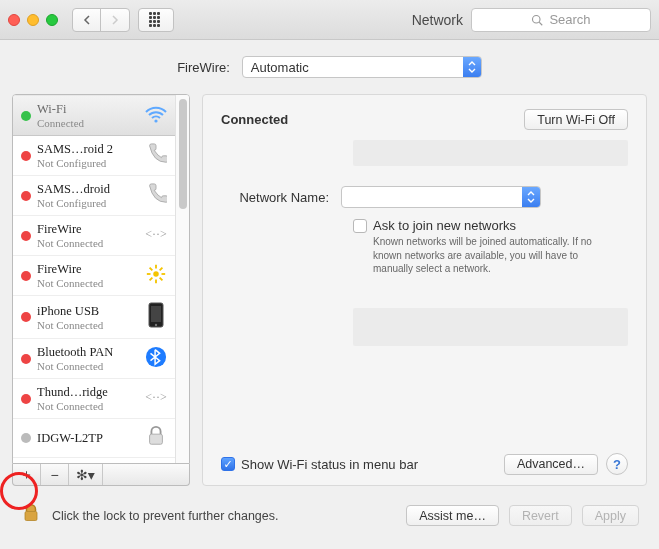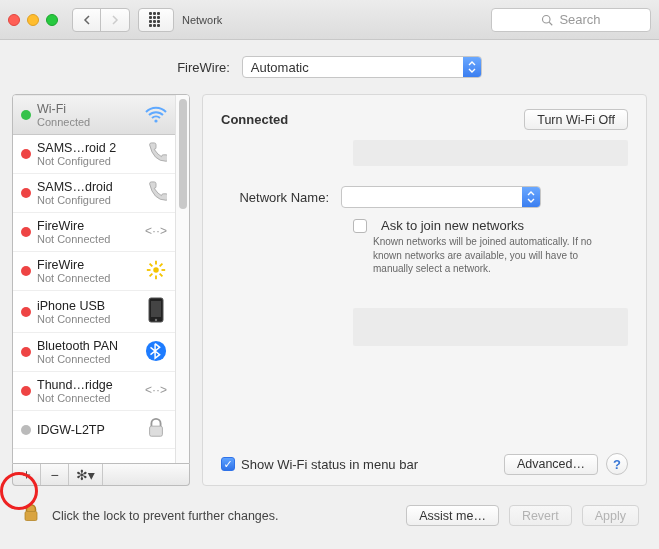--- a/index.html
+++ b/index.html
@@ -36,23 +36,23 @@
     color:#4a4a4a; font-size:14px;
   }
   .seg button:first-child { border-right:1px solid #c2c2c2; }
   .gridbtn {
     width:36px; height:24px; border:1px solid #c2c2c2; border-radius:4px;
     background:linear-gradient(#fdfdfd,#f1f1f1);
     display:flex;align-items:center;justify-content:center;
   }
   .grid-dots { width:14px; display:flex; flex-wrap:wrap; gap:1px; }
   .grid-dots i { width:3px;height:3px;background:#444;border-radius:1px; }
-  .title { flex:1; text-align:left; font-size:11px; color:#4a4a4a; }
+  .title { flex:1; text-align:right; font-size:14px; color:#4a4a4a; }
   .searchbox {
-    width:160px; height:24px;
+    width:180px; height:24px;
     border:1px solid #c6c6c6; border-radius:4px;
     background:#fff; display:flex; align-items:center; justify-content:center;
     padding:0 8px; gap:6px; color:#999;
   }
   
   .location-row {
     height:54px; display:flex; align-items:center; justify-content:center; gap:12px;
   }
   .location-row label { color:#333; }
   .popup {
@@ -75,21 +75,21 @@
   .sidebar {
     width:178px; height:370px;
     border:1px solid #bcbcbc; border-radius:4px 4px 0 0;
     background:#fff; overflow:hidden;
     position:relative;
   }
   .sb-scroll { position:absolute; top:0; right:0; bottom:0; width:14px;
     border-left:1px solid #e2e2e2; background:#fafafa;
     display:flex; align-items:flex-start; padding-top:4px; justify-content:center; }
   .sb-thumb { width:8px; height:110px; background:#c9c9c9; border-radius:4px; }
-  .sb-list { margin-right:14px; }
+  .sb-list { margin-right:14px;font-family:Liberation Serif, serif; }
   .svc {
     display:flex; align-items:center; gap:6px;
     padding: 6px 6px 6px 8px;
     border-bottom:1px solid #eee;
   }
   .svc.sel { background:linear-gradient(#f3f3f3,#e0e0e0); border-top:1px solid #e8e8e8; border-bottom:1px solid #c8c8c8; }
   .svc.sel .svc-name { color:#6b6b6b; }
   .svc.sel .svc-status { color:#8a8a8a; }
   .dot { width:10px; height:10px; border-radius:50%; flex:0 0 10px; }
   .dot.green { background:#36c24b; }
@@ -134,21 +134,21 @@
     border:1px solid #c6c6c6; border-radius:4px;
     background:linear-gradient(#fff,#f0f0f0);
     font-size:12.5px; color:#333;
     display:flex;align-items:center;justify-content:center;
   }
   .mac-btn:disabled { color:#b3b3b3; background:linear-gradient(#f7f7f7,#eee); border-color:#d4d4d4; }
   .grey-block { background:#ebebeb; border-radius:2px; }
   .gb1 { height:26px; margin-left:132px; margin-bottom:20px; }
   .gb2 { height:38px; margin-left:132px; margin-top:32px; }
   .hint { font-size:10px; color:#676767; margin-left:152px; margin-top:2px; line-height:1.35; padding-right:8px; }
-  .checkbox { display:flex; align-items:center; gap:14px; margin-left:132px; }
+  .checkbox { display:flex; align-items:center; gap:6px; margin-left:132px; }
   .cb { width:14px; height:14px; border:1px solid #b8b8b8; border-radius:3px; background:#fff; display:inline-flex; align-items:center; justify-content:center;}
   .cb.checked { background:linear-gradient(#5ea2ff,#2f72e8); border-color:#2f72e8; }
   .cb.checked::after { content:"✓"; color:#fff; font-size:11px; line-height:1; }
   .detail-footer { margin-top:auto; display:flex; align-items:center; }
   .help {
     width:22px;height:22px;border-radius:50%;
     border:1px solid #c6c6c6; background:linear-gradient(#fff,#f0f0f0);
     color:#3a78d6; font-weight:600;
     display:flex;align-items:center;justify-content:center;
   }

